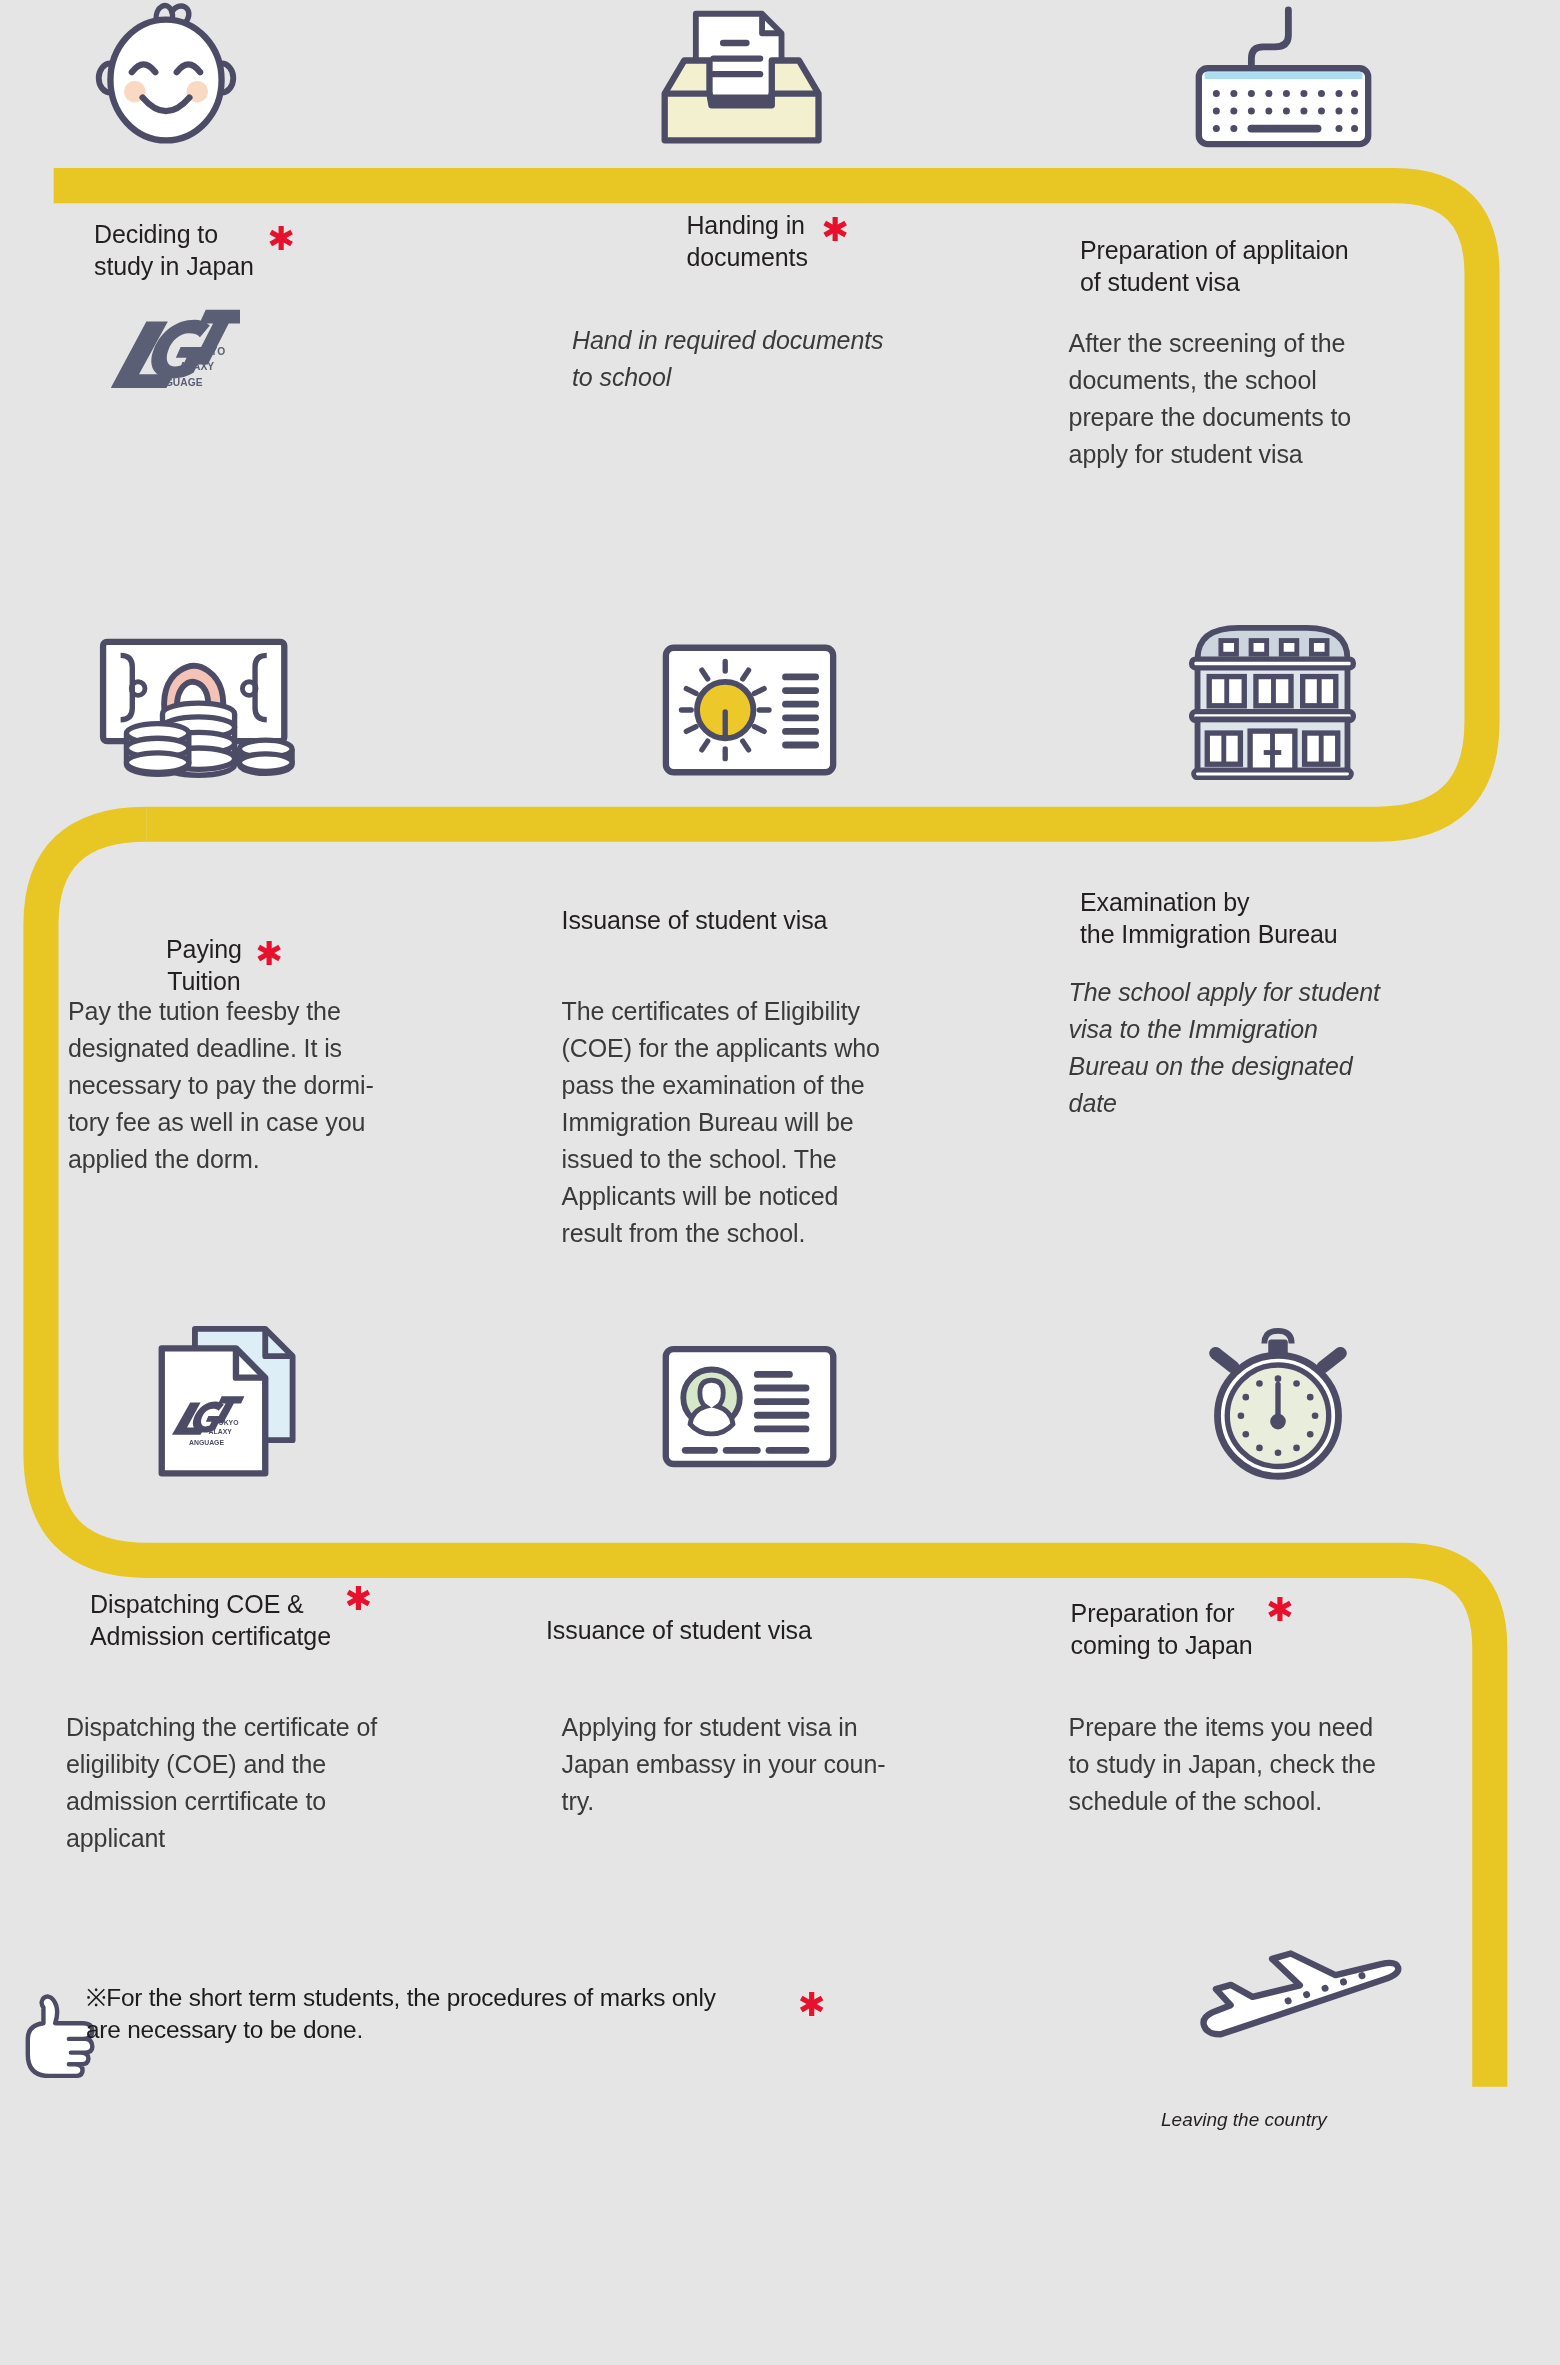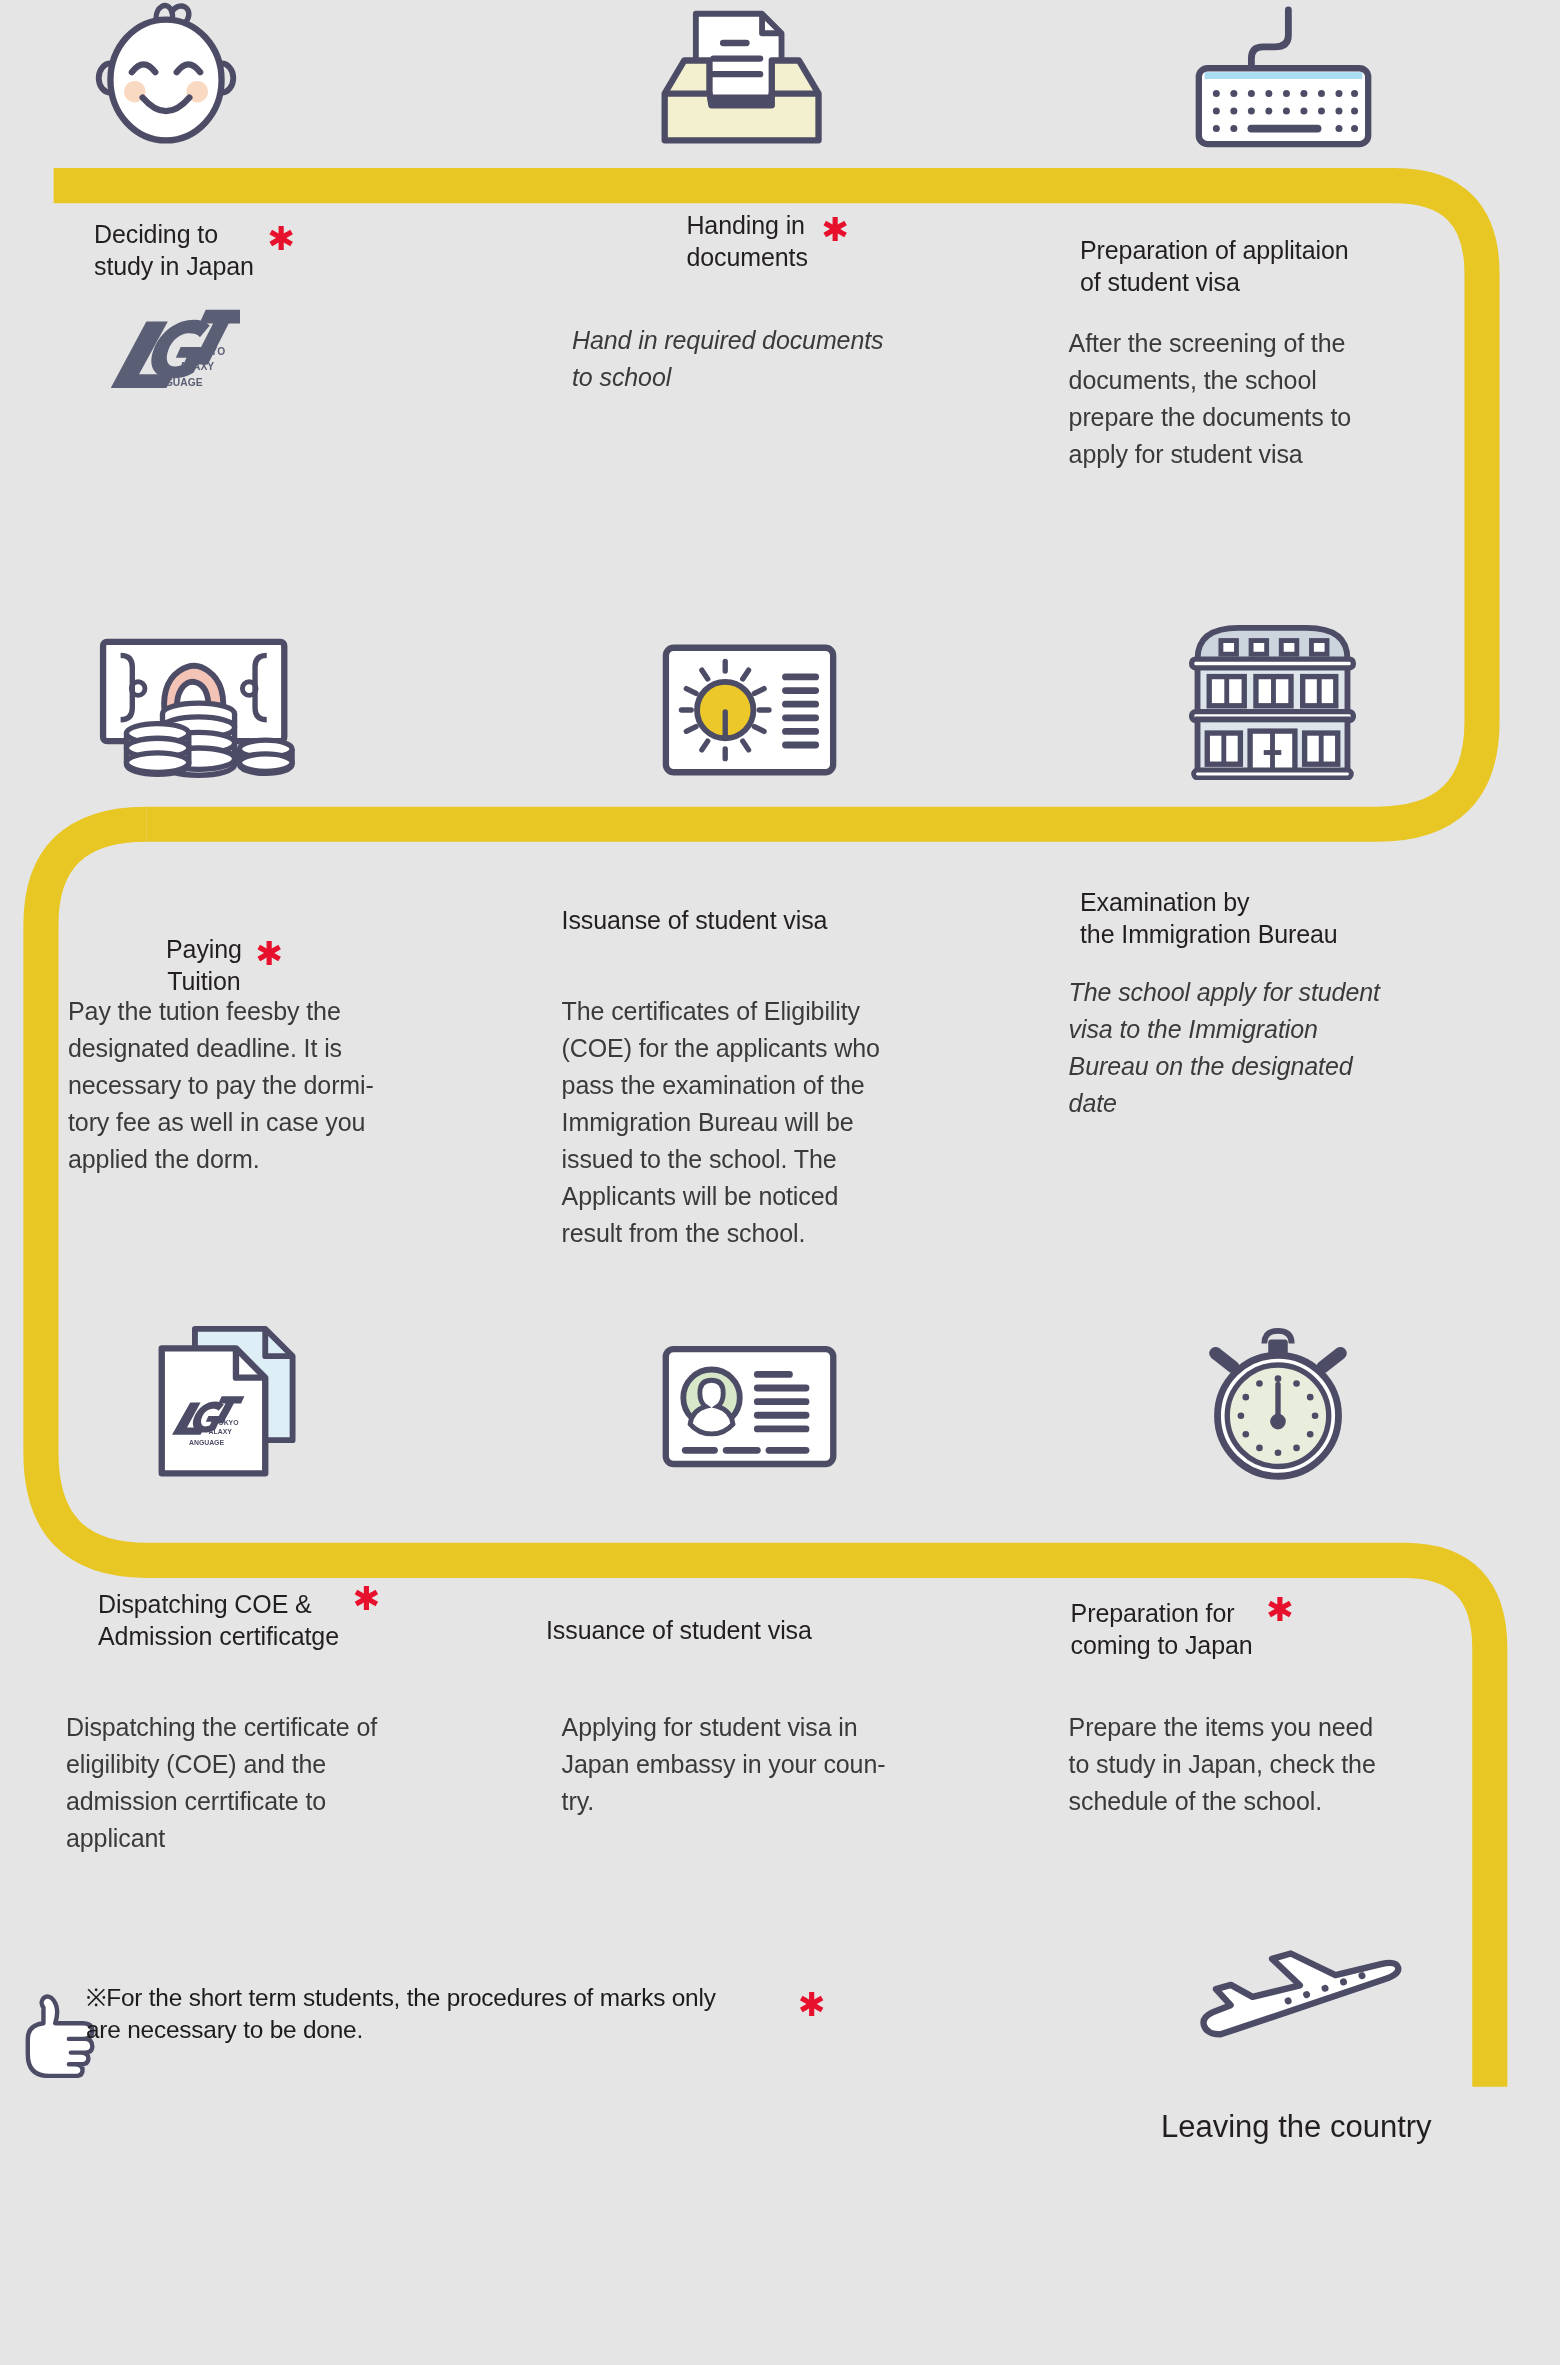--- a/index.html
+++ b/index.html
@@ -82,22 +82,23 @@
     position: absolute;
     left: 13.7px;
     top: 1990px;
   }
 
   
   #leaving-title {
     position: absolute;
     left: 1161px;
     top: 2109px;
-    font-size: 31px;
+    font-size: 19px;
     color: #231f20;
+    font-style: italic;
   }
   #leaving-body {
     position: absolute;
     left: 1166px;
     top: 2165px;
     width: 390px;
     font-size: 25px;
     color: #3a3a3a;
     line-height: 1.48;
     white-space: pre-line;
@@ -393,21 +394,21 @@
           <path d="M40 18 L60 18 L44 66 L78 66 L73 80 L18 80 Z" transform="skewX(-12)"></path>
           <path d="M96 20 c-18 0 -32 12 -36 30 c-4 18 6 30 24 30 c8 0 16 -2 21 -6 l8 -26 l-26 0 l-3 11 l11 0 l-2 7 c-2 1 -5 2 -8 2 c-8 0 -12 -7 -10 -17 c2 -10 9 -17 18 -17 c5 0 9 1 12 4 l8 -12 c-5 -4 -11 -6 -17 -6 z" transform="skewX(-10) translate(-8,-4)"></path>
           <path d="M104 6 L148 6 L144 20 L130 20 L116 58 L100 58 L114 20 L100 20 Z" transform="skewX(-10) translate(-6,0)"></path>
         </g>
         <text x="74" y="106" font-family="'Liberation Sans',sans-serif" font-size="7" font-weight="bold" fill="#4c4c66">OKYO</text>
         <text x="64" y="116" font-family="'Liberation Sans',sans-serif" font-size="7" font-weight="bold" fill="#4c4c66">ALAXY</text>
         <text x="44" y="127" font-family="'Liberation Sans',sans-serif" font-size="7" font-weight="bold" fill="#4c4c66">ANGUAGE</text>
       </svg>
     </div>
     <div style="position:absolute; left:0px; top:1588px; width:488px;">
-      <div class="title-row" style="padding-left:98px;">
+      <div class="title-row" style="padding-left:44px;margin-left:46px;">
         <div class="step-title">Dispatching COE &amp;
 Admission certificatge</div>
         <div class="star" style="margin-top:-5.9px;">✱</div>
       </div>
     </div>
     <div class="step-body" style="position:absolute; left:66px; top:1709px; width:419px;">Dispatching the certificate of
 eligilibity (COE) and the
 admission cerrtificate to
 applicant</div>
   </div>

